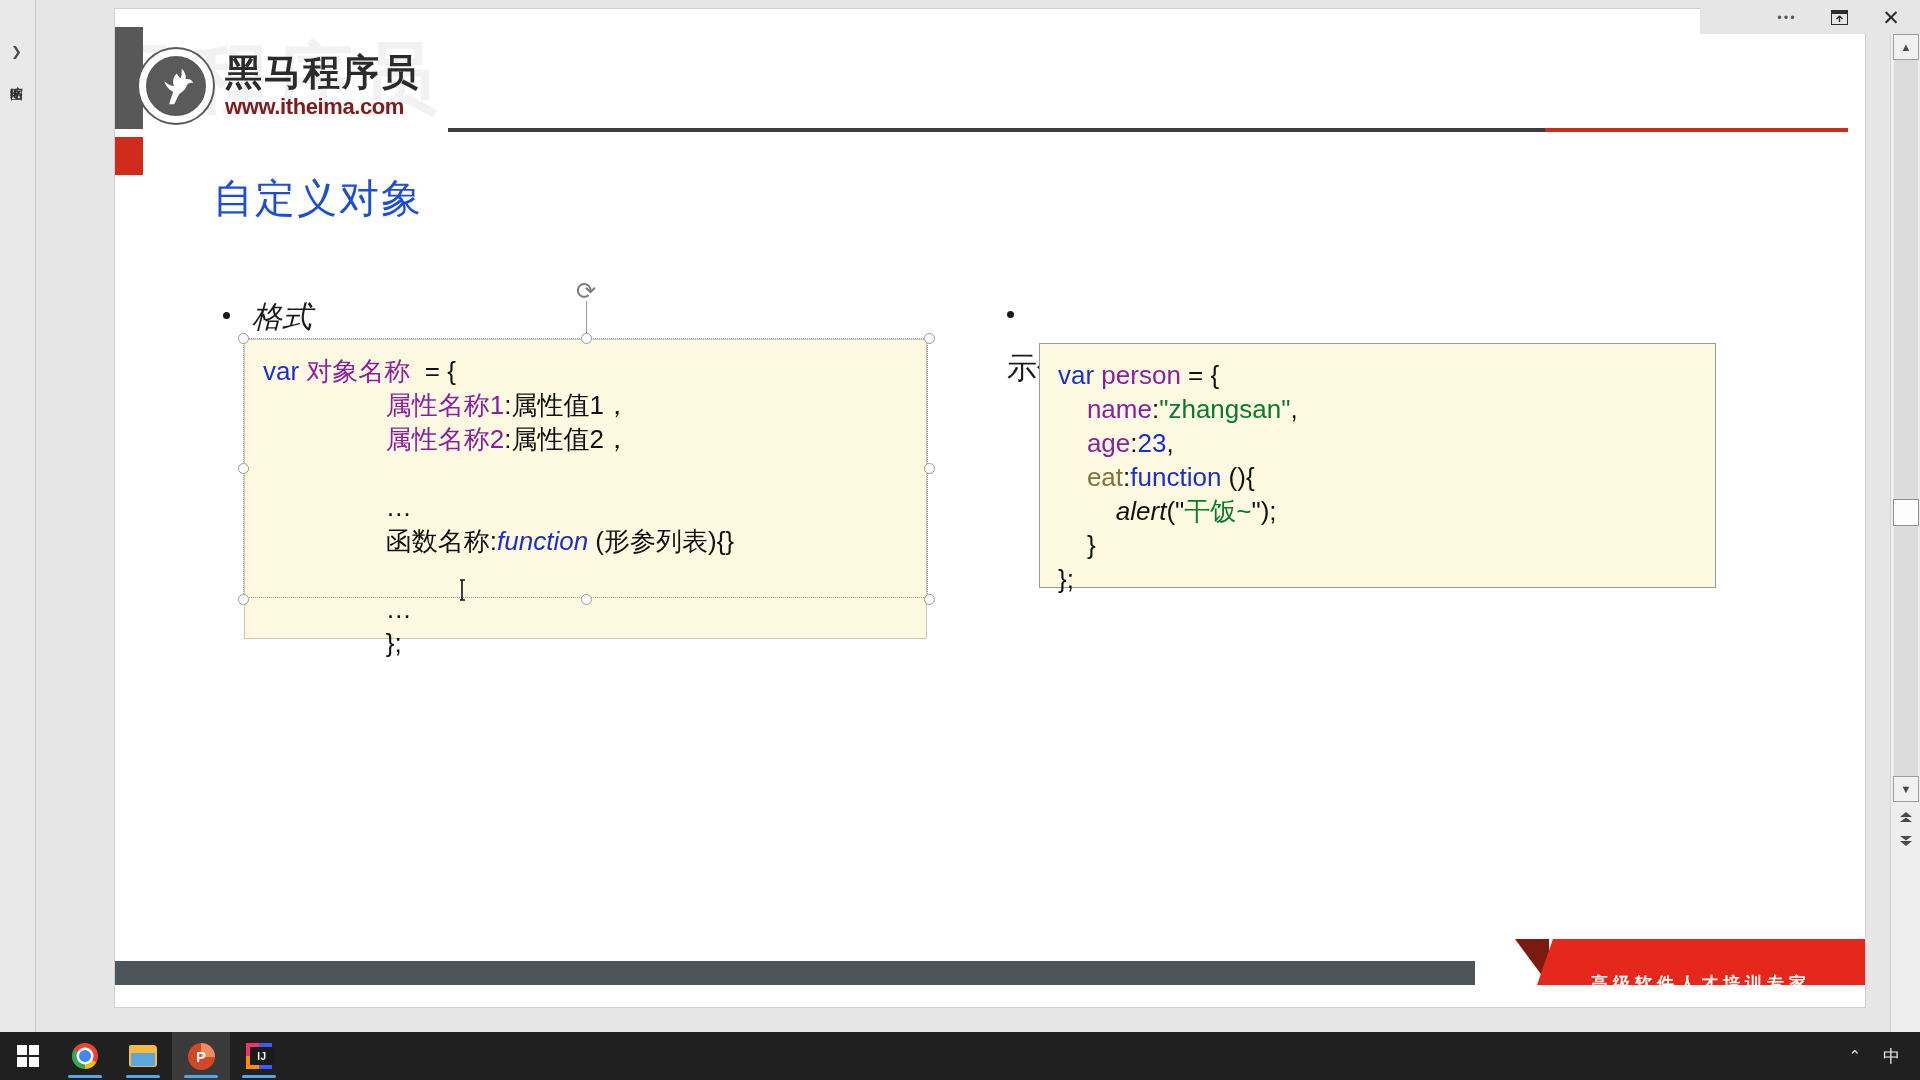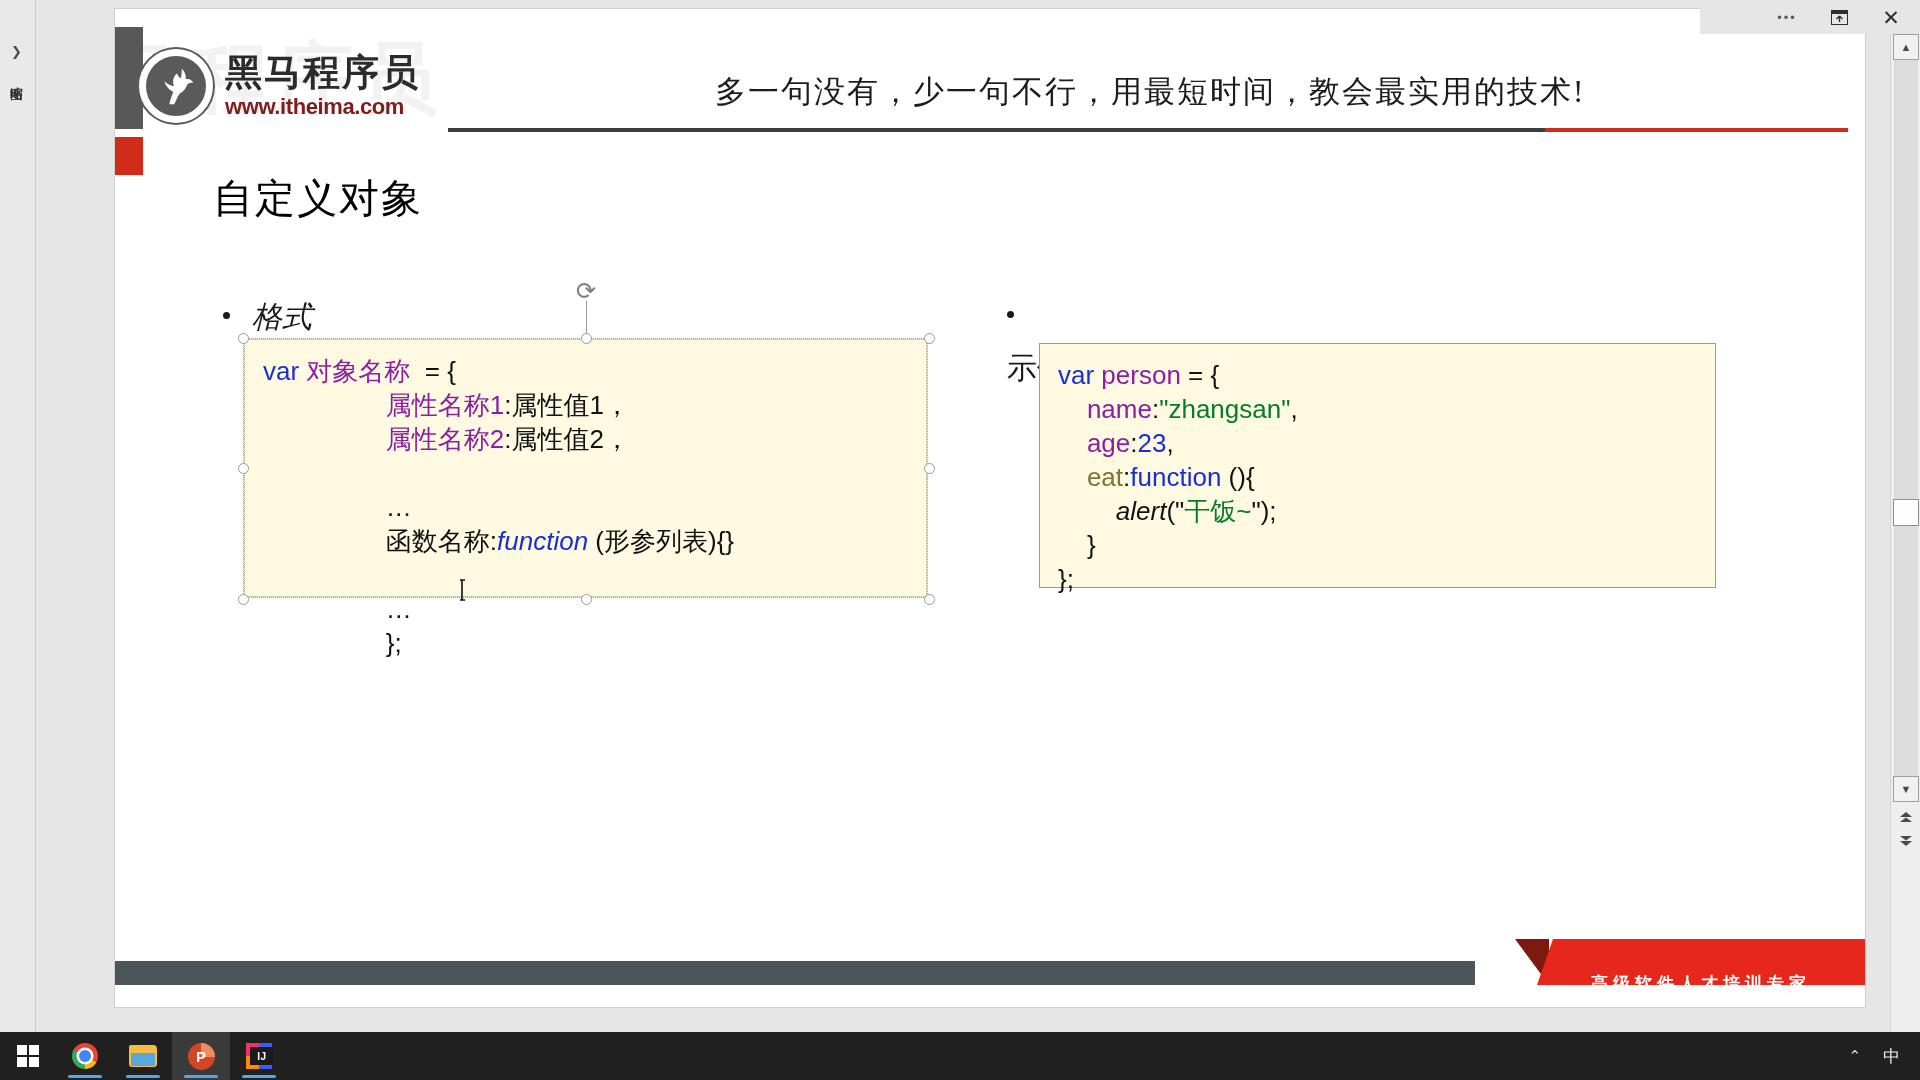--- a/index.html
+++ b/index.html
@@ -156,21 +156,21 @@
     width: 1400px; height: 4px; background: #3d3d3d;
   }
   .slogan-rule-red {
     position: absolute; left: 1430px; top: 119px;
     width: 303px; height: 4px; background: #d12b1b;
   }
 
   
   .slide-title {
     position: absolute; left: 98px; top: 162px;
-    font-size: 40px; color: #000000; font-weight: 400;
+    font-size: 40px; color: #1d4ed8; font-weight: 400;
     letter-spacing: 2px;
   }
 
   
   .bullet {
     position: absolute;
     display: flex; align-items: baseline; gap: 22px;
     font-size: 30px; color: #1a1a1a;
   }
   .bullet-dot {
@@ -185,21 +185,21 @@
     position: absolute;
     background: #fdfae1;
     font-size: 26px;
     line-height: 34px;
     color: #111;
     white-space: pre;
     padding: 14px 18px;
   }
   .codebox-left {
     left: 129px; top: 330px;
-    width: 683px; height: 258px;
+    width: 683px; height: 300px;
     border: 1px solid #cfcbb0;
   }
   .codebox-right {
     left: 924px; top: 334px;
     width: 677px; height: 245px;
     border: 1px solid #9a9a9a;
   }
   .code-line { display: block; height: 34px; }
 
   .t-kw     { color: #1a2fd0; }            
@@ -392,21 +392,20 @@
                  C18 38 20 34 21 30 C17 28 13 24 12 19 C15 22 19 24 22 24
                  C20 20 21 14 25 11 C26 13 27 15 29 16 C30 13 30 9 30 6 Z" fill="#ffffff"></path>
       </svg>
     </div>
     <div class="logo-text">
       <span class="logo-cn">黑马程序员</span>
       <span class="logo-url">www.itheima.com</span>
     </div>
   </div>
 
-  <div class="slogan">多一句没有，少一句不行，用最短时间，教会最实用的技术!</div>
   <div class="slogan-rule"></div>
   <div class="slogan-rule-red"></div>
 
   <div class="slide-title">自定义对象</div>
 
   <div class="bullet bullet-left">
     <span class="bullet-dot"></span>
     <span>格式</span>
   </div>
   <div class="bullet bullet-right">

